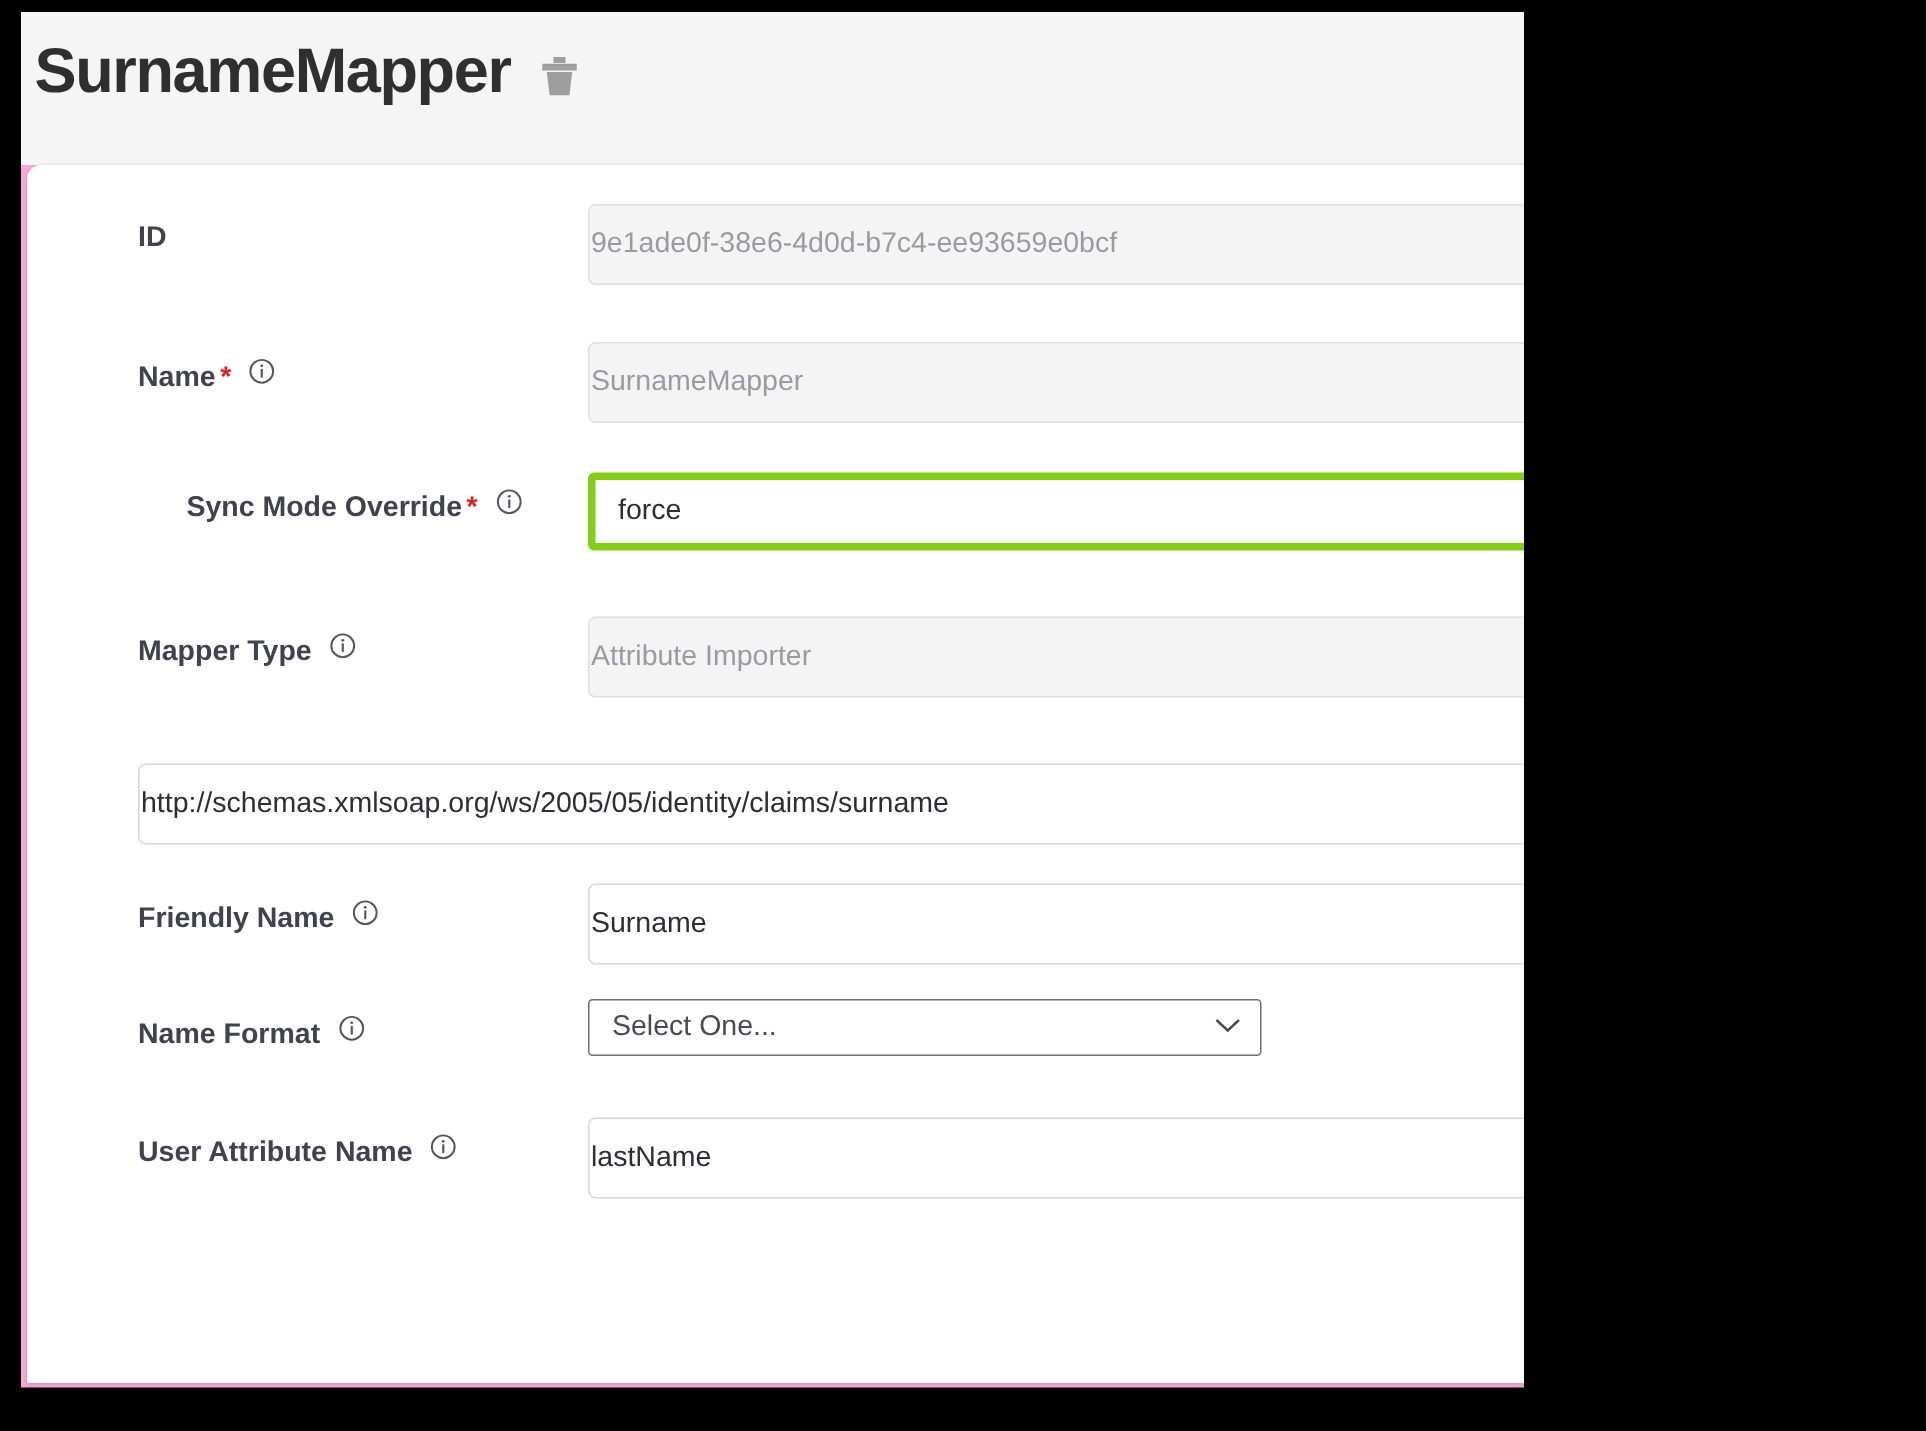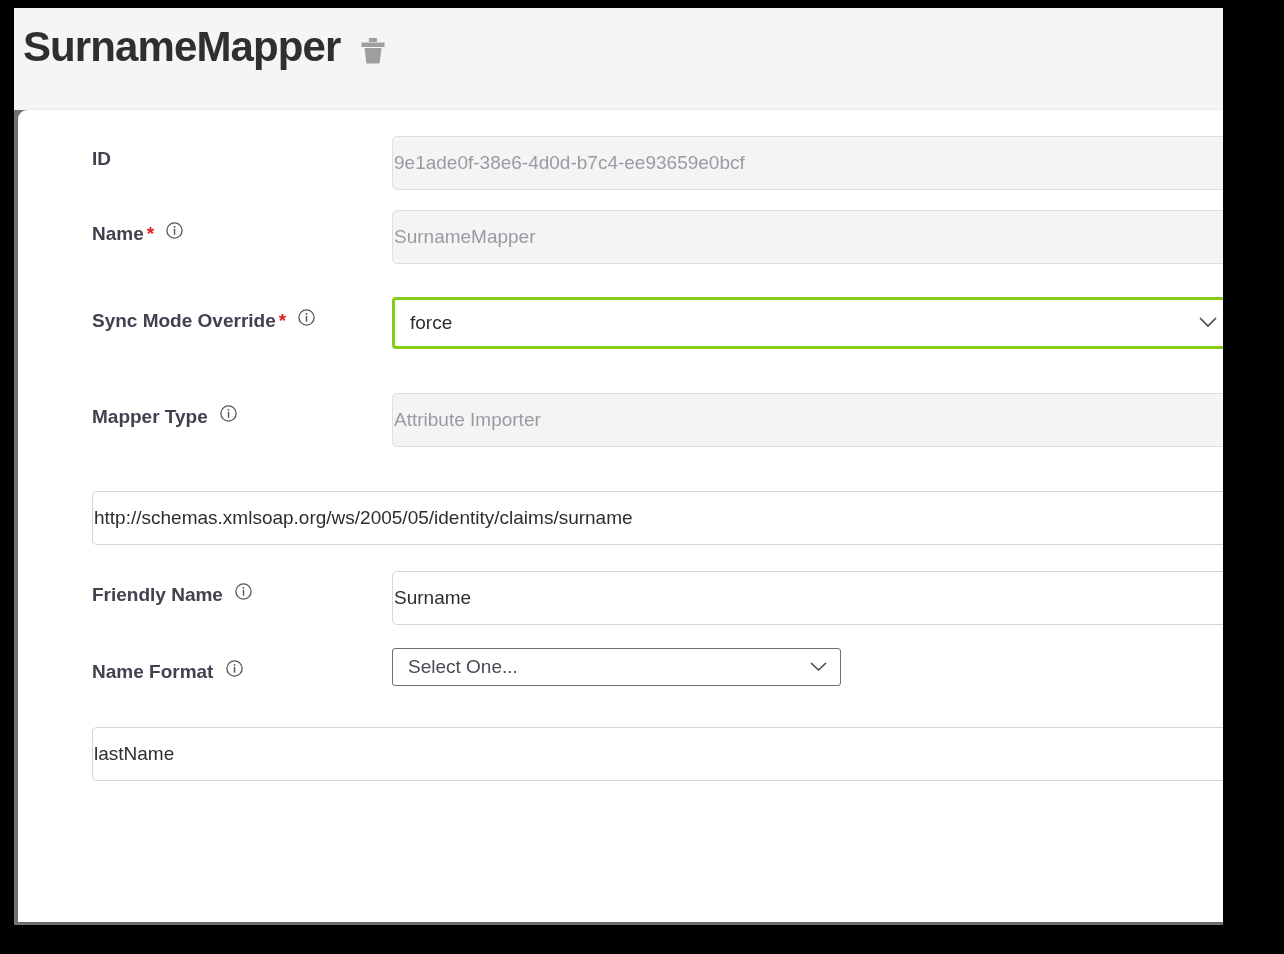--- a/index.html
+++ b/index.html
@@ -19,23 +19,23 @@
   .screen {
     position: relative;
     width: 1284px;
     height: 954px;
     background: #000000;
     padding: 8px 12px 29px 14px;
   }
 
   .viewport {
     position: relative;
-    width: 1209px;
+    width: 1002px;
     height: 917px;
-    background: #737373;
+    background: #f9a8d4;
     overflow: hidden;
   }
 
   
   .page-header {
     height: 102px;
     background: #f5f5f6;
     padding: 18px 0 0 9px;
     display: flex;
     align-items: flex-start;
@@ -138,43 +138,43 @@
   }
   .select-wrap.narrow { width: 449px; text-align: right; }
   .select-box {
     display: flex;
     align-items: center;
     width: 100%;
     height: 52px;
     font-size: 19px;
     color: #2d2d33;
     background: #ffffff;
-    border: 3px solid #84cc16;
+    border: 5px solid #84cc16;
     border-radius: 4px;
     padding: 0 15px;
     cursor: pointer;
   }
   .select-box.native {
     border: 1.5px solid #6d6d78;
     border-radius: 3px;
     height: 38px;
     font-size: 19px;
     color: #4a4a55;
   }
   .chev {
     position: absolute;
     right: 14px;
     top: 50%;
     transform: translateY(-50%);
     pointer-events: none;
   }
 
-  .row-gap-1 { margin-bottom: 20px; }
+  .row-gap-1 { margin-bottom: 38px; }
   .row-gap-2 { margin-bottom: 33px; }
-  .row-gap-3 { margin-bottom: 44px; }
+  .row-gap-3 { margin-bottom: 44px; text-align: center; }
   .row-gap-4 { margin-bottom: 44px; }
   .row-gap-5 { margin-bottom: 26px; }
   .row-gap-6 { margin-bottom: 23px; }
   .row-gap-7 { margin-bottom: 41px; }
   .row-gap-8 { margin-bottom: 20px; }
 </style>
 </head>
 <body>
 
 <div class="screen">
@@ -300,20 +300,30 @@
             <span class="chev">
               <svg width="17" height="10" viewBox="0 0 17 10">
                 <polyline points="1,1 8.5,8 16,1" fill="none" stroke="#4a4a55" stroke-width="1.6"></polyline>
               </svg>
             </span>
           </div>
         </div>
       </div>
 
       <div class="form-row row-gap-8">
+        <div class="form-label">
+          <span>User Attribute Name</span>
+          <span class="info-icon">
+            <svg width="17" height="17" viewBox="0 0 17 17">
+              <circle cx="8.5" cy="8.5" r="7.6" fill="none" stroke="#55555f" stroke-width="1.3"></circle>
+              <circle cx="8.5" cy="4.9" r="0.95" fill="#55555f"></circle>
+              <rect x="7.8" y="6.8" width="1.45" height="6" rx="0.6" fill="#55555f"></rect>
+            </svg>
+          </span>
+        </div>
         <div class="field-col">
           <input class="input" type="text" value="lastName" style="">
         </div>
       </div>
 
     </div>
   </div>
 </div>
 
 </body></html>

